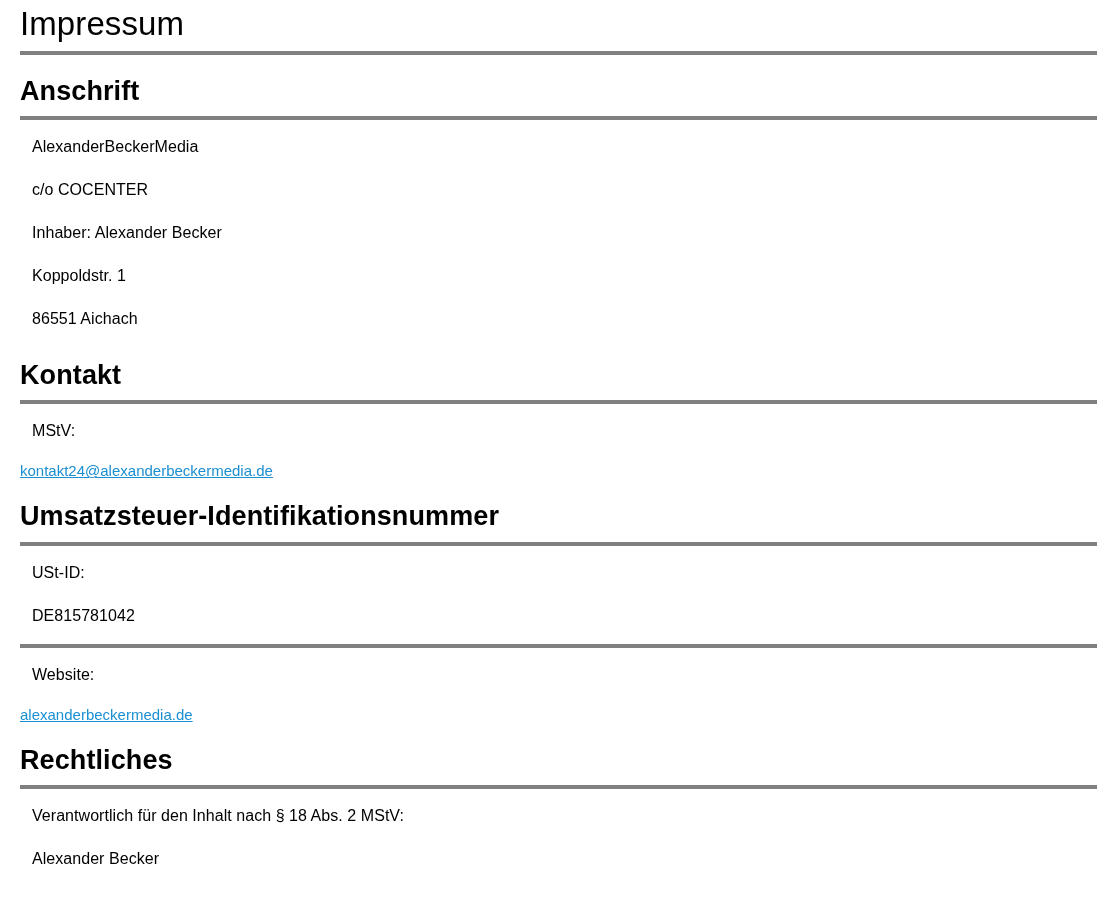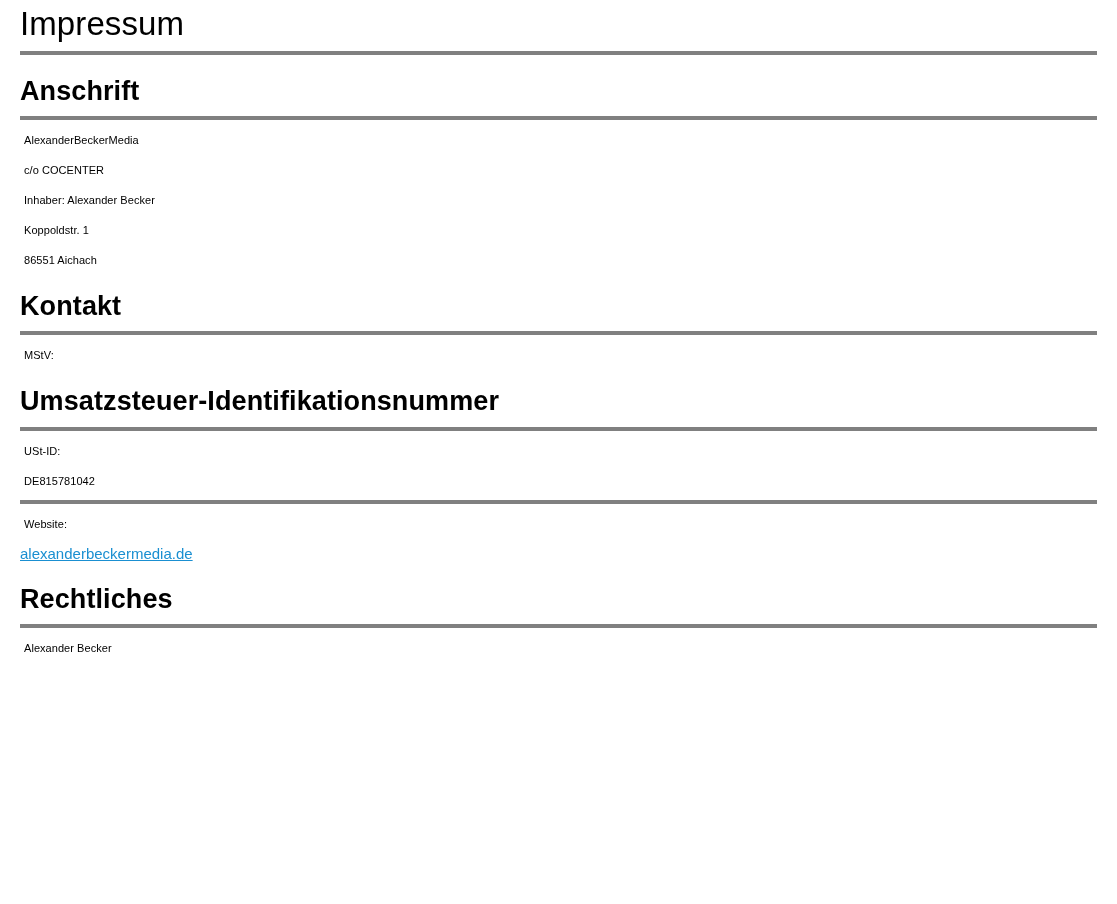--- a/index.html
+++ b/index.html
@@ -36,23 +36,23 @@
     padding-bottom: 4px;
     letter-spacing: 0.1px;
   }
   hr.rule {
     border: none;
     border-top: 4px solid #808080;
     margin: 5px 0 8px 0;
     height: 0;
   }
   p.body-line {
-    font-size: 11px;
+    font-size: 16px;
     line-height: 1.0;
-    margin: 4px;
+    margin: 12px;
     padding: 7px 0 8px 0;
     letter-spacing: 0.05px;
   }
   a.link {
     font-size: 15px;
     color: #1a8fd1;
     text-decoration: underline;
     display: inline-block;
   }
   .link-row {
@@ -77,36 +77,40 @@
     <p class="body-line">c/o COCENTER</p>
     <p class="body-line">Inhaber: Alexander Becker</p>
     <p class="body-line">Koppoldstr. 1</p>
     <p class="body-line">86551 Aichach</p>
   </section>
 
   <section class="block">
     <h2 class="section-title">Kontakt</h2>
     <hr class="rule">
     <p class="body-line">MStV:</p>
+    <div class="link-row">
+      <a class="link" href="#">kontakt24@alexanderbeckermedia.de</a>
+    </div>
   </section>
 
   <section class="block">
     <h2 class="section-title">Umsatzsteuer-Identifikationsnummer</h2>
     <hr class="rule">
     <p class="body-line">USt-ID:</p>
     <p class="body-line">DE815781042</p>
   </section>
 
   <section class="block">
     <hr class="rule">
     <p class="body-line">Website:</p>
     <div class="link-row">
       <a class="link" href="#">alexanderbeckermedia.de</a>
     </div>
   </section>
 
   <section class="block">
     <h2 class="section-title">Rechtliches</h2>
     <hr class="rule">
+    <p class="body-line">Verantwortlich für den Inhalt nach § 18 Abs. 2 MStV:</p>
     <p class="body-line">Alexander Becker</p>
   </section>
 
 </div>
 
 </body></html>

